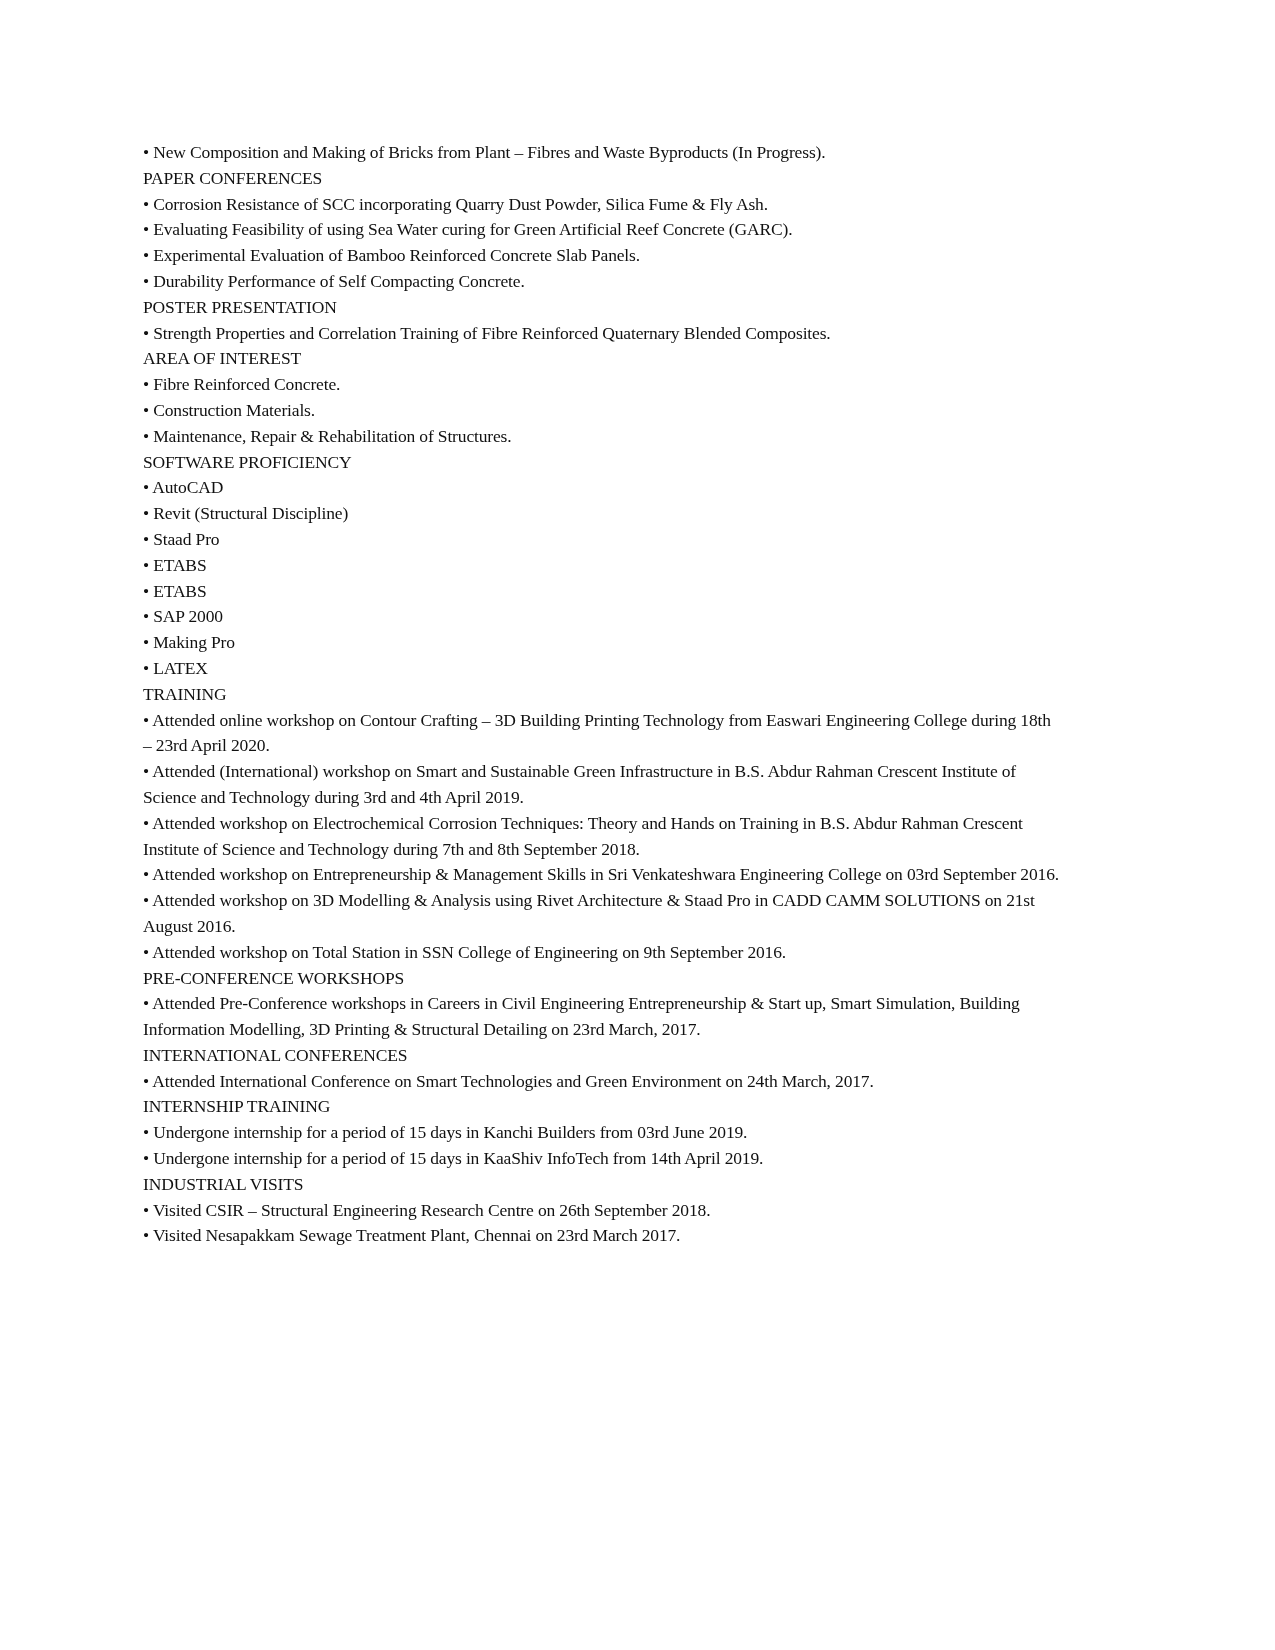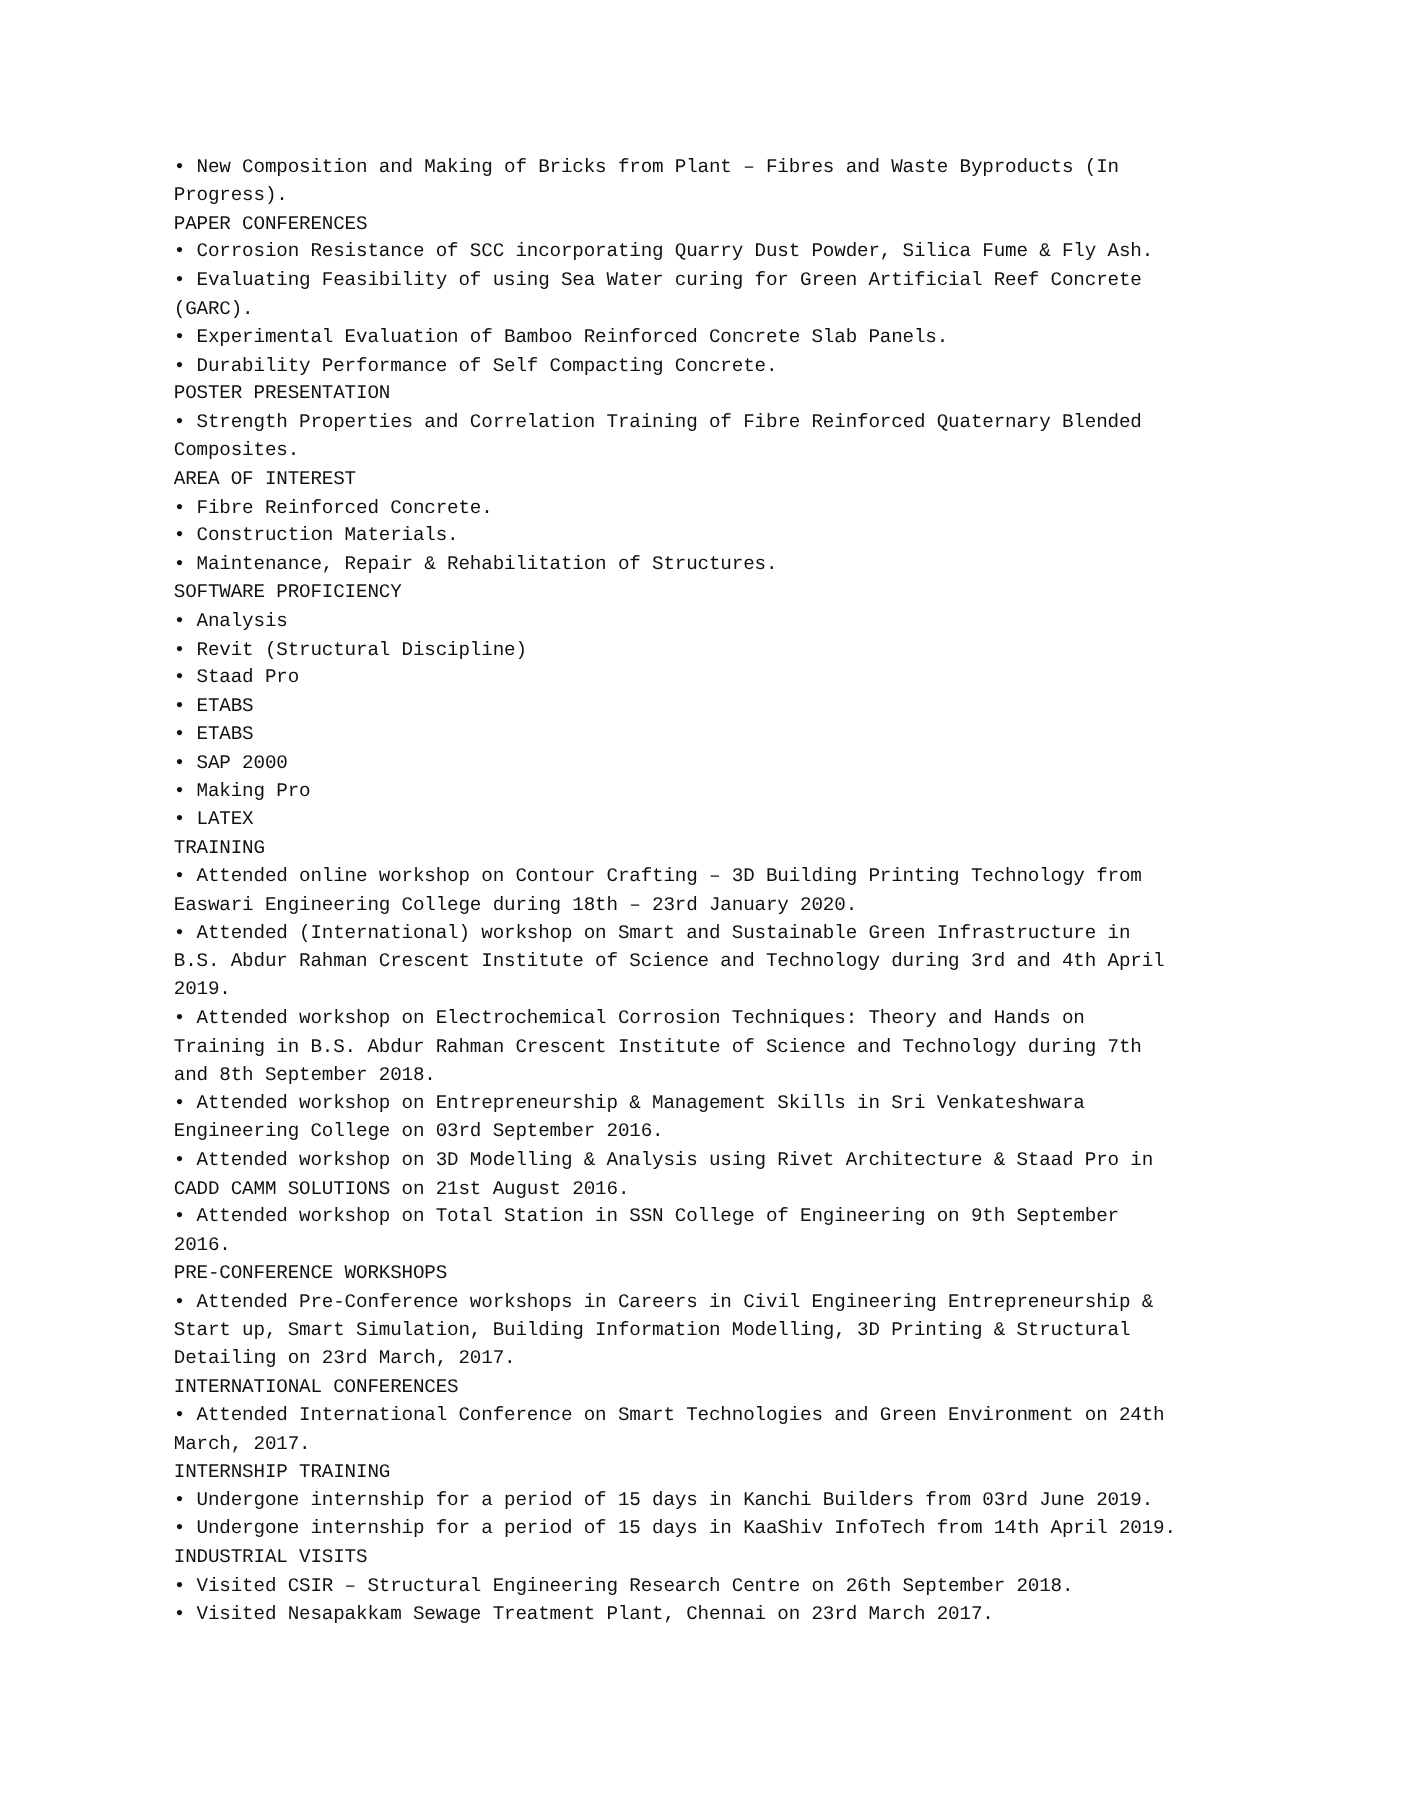--- a/index.html
+++ b/index.html
@@ -1,19 +1,19 @@
 <!DOCTYPE html>
 <html><head>
 <meta charset="utf-8">
 <style>
   html, body { margin: 0; padding: 0; background: #ffffff; }
   body { width: 1275px; height: 1650px; position: relative; overflow: hidden; }
   .page {
-    position: absolute; left: 158px; top: 140px; width: 920px;
-    font-family: Liberation Mono, monospace; font-size: 17.5px; color: #111111;
+    position: absolute; left: 143px; top: 140px; width: 920px;
+    font-family: Liberation Serif, serif; font-size: 17.5px; color: #111111;
     line-height: 25.8px; letter-spacing: -0.15px;
   }
   .line { white-space: normal; }
   .heading { text-transform: none; }
 </style>
 </head>
 <body>
 
 <div class="page">
   <div>
@@ -35,33 +35,33 @@
 
   <div>
     <div class="line heading">AREA OF INTEREST</div>
     <div class="line">• Fibre Reinforced Concrete.</div>
     <div class="line">• Construction Materials.</div>
     <div class="line">• Maintenance, Repair &amp; Rehabilitation of Structures.</div>
   </div>
 
   <div>
     <div class="line heading">SOFTWARE PROFICIENCY</div>
-    <div class="line">• Analysis</div>
+    <div class="line">• AutoCAD</div>
     <div class="line">• Revit (Structural Discipline)</div>
     <div class="line">• Staad Pro</div>
     <div class="line">• ETABS</div>
     <div class="line">• ETABS</div>
     <div class="line">• SAP 2000</div>
     <div class="line">• Making Pro</div>
     <div class="line">• LATEX</div>
   </div>
 
   <div>
     <div class="line heading">TRAINING</div>
-    <div class="line">• Attended online workshop on Contour Crafting – 3D Building Printing Technology from Easwari Engineering College during 18th – 23rd January 2020.</div>
+    <div class="line">• Attended online workshop on Contour Crafting – 3D Building Printing Technology from Easwari Engineering College during 18th – 23rd April 2020.</div>
     <div class="line">• Attended (International) workshop on Smart and Sustainable Green Infrastructure in B.S. Abdur Rahman Crescent Institute of Science and Technology during 3rd and 4th April 2019.</div>
     <div class="line">• Attended workshop on Electrochemical Corrosion Techniques: Theory and Hands on Training in B.S. Abdur Rahman Crescent Institute of Science and Technology during 7th and 8th September 2018.</div>
     <div class="line">• Attended workshop on Entrepreneurship &amp; Management Skills in Sri Venkateshwara Engineering College on 03rd September 2016.</div>
     <div class="line">• Attended workshop on 3D Modelling &amp; Analysis using Rivet Architecture &amp; Staad Pro in CADD CAMM SOLUTIONS on 21st August 2016.</div>
     <div class="line">• Attended workshop on Total Station in SSN College of Engineering on 9th September 2016.</div>
   </div>
 
   <div>
     <div class="line heading">PRE-CONFERENCE WORKSHOPS</div>
     <div class="line">• Attended Pre-Conference workshops in Careers in Civil Engineering Entrepreneurship &amp; Start up, Smart Simulation, Building Information Modelling, 3D Printing &amp; Structural Detailing on 23rd March, 2017.</div>

